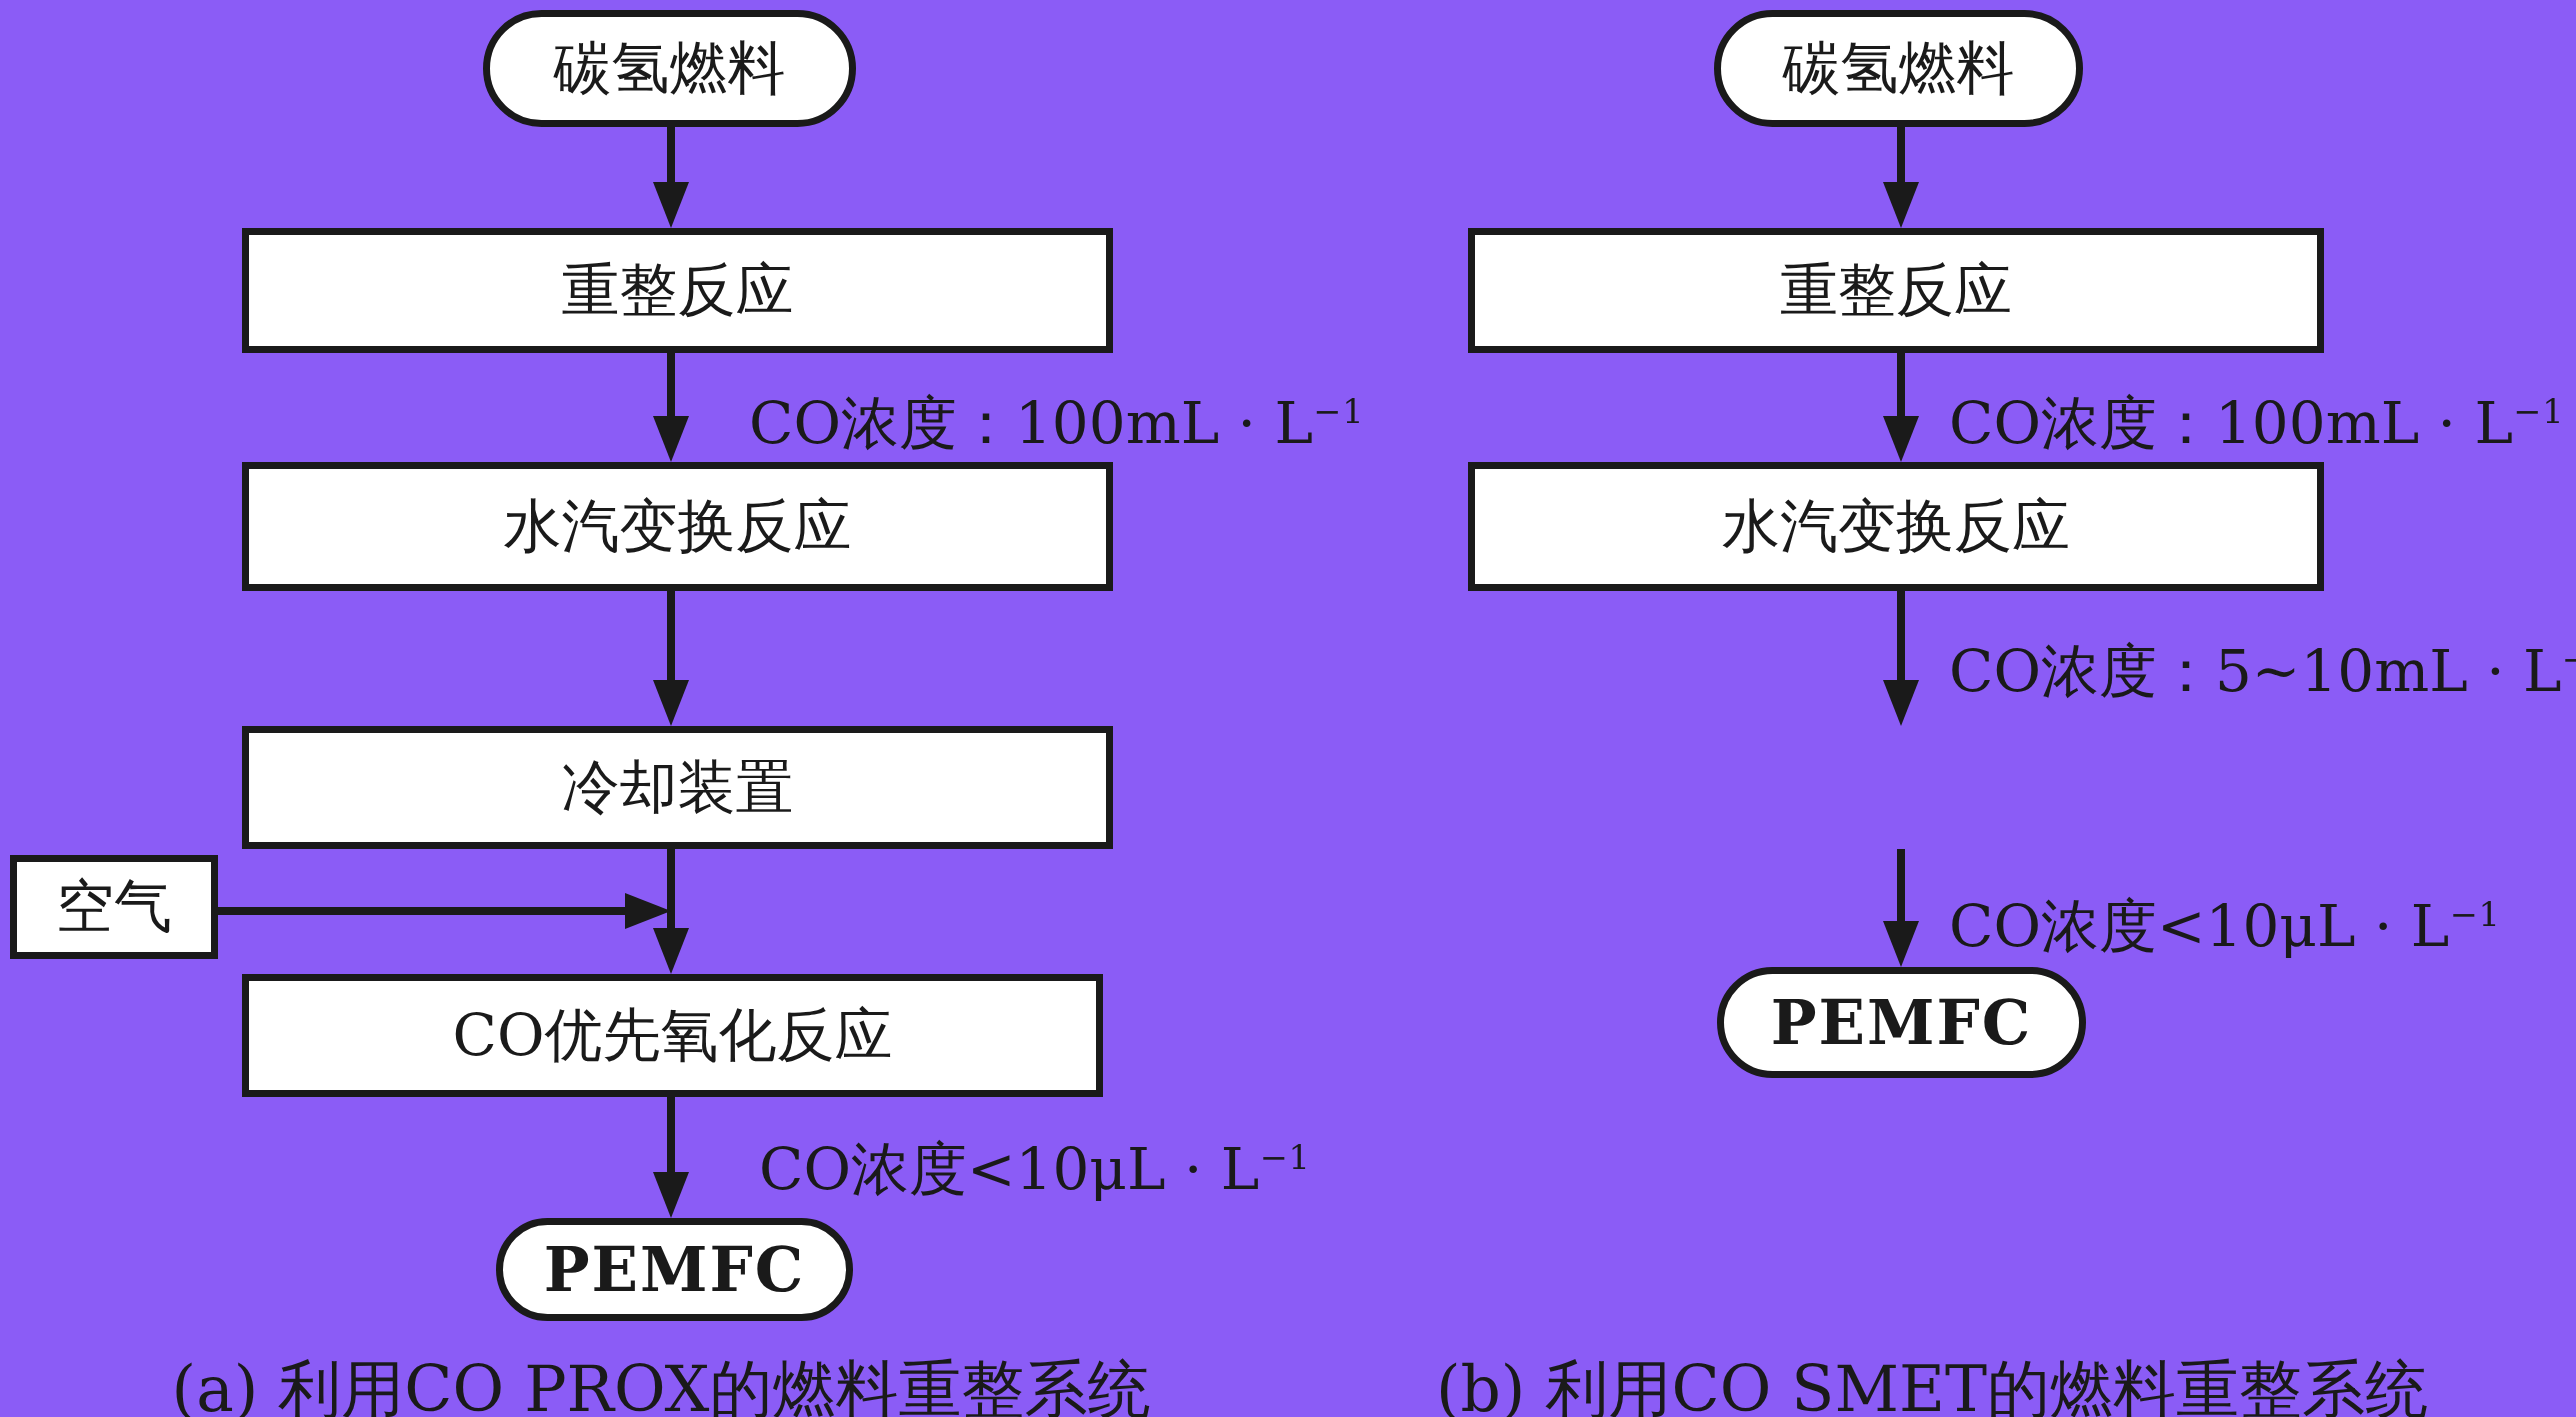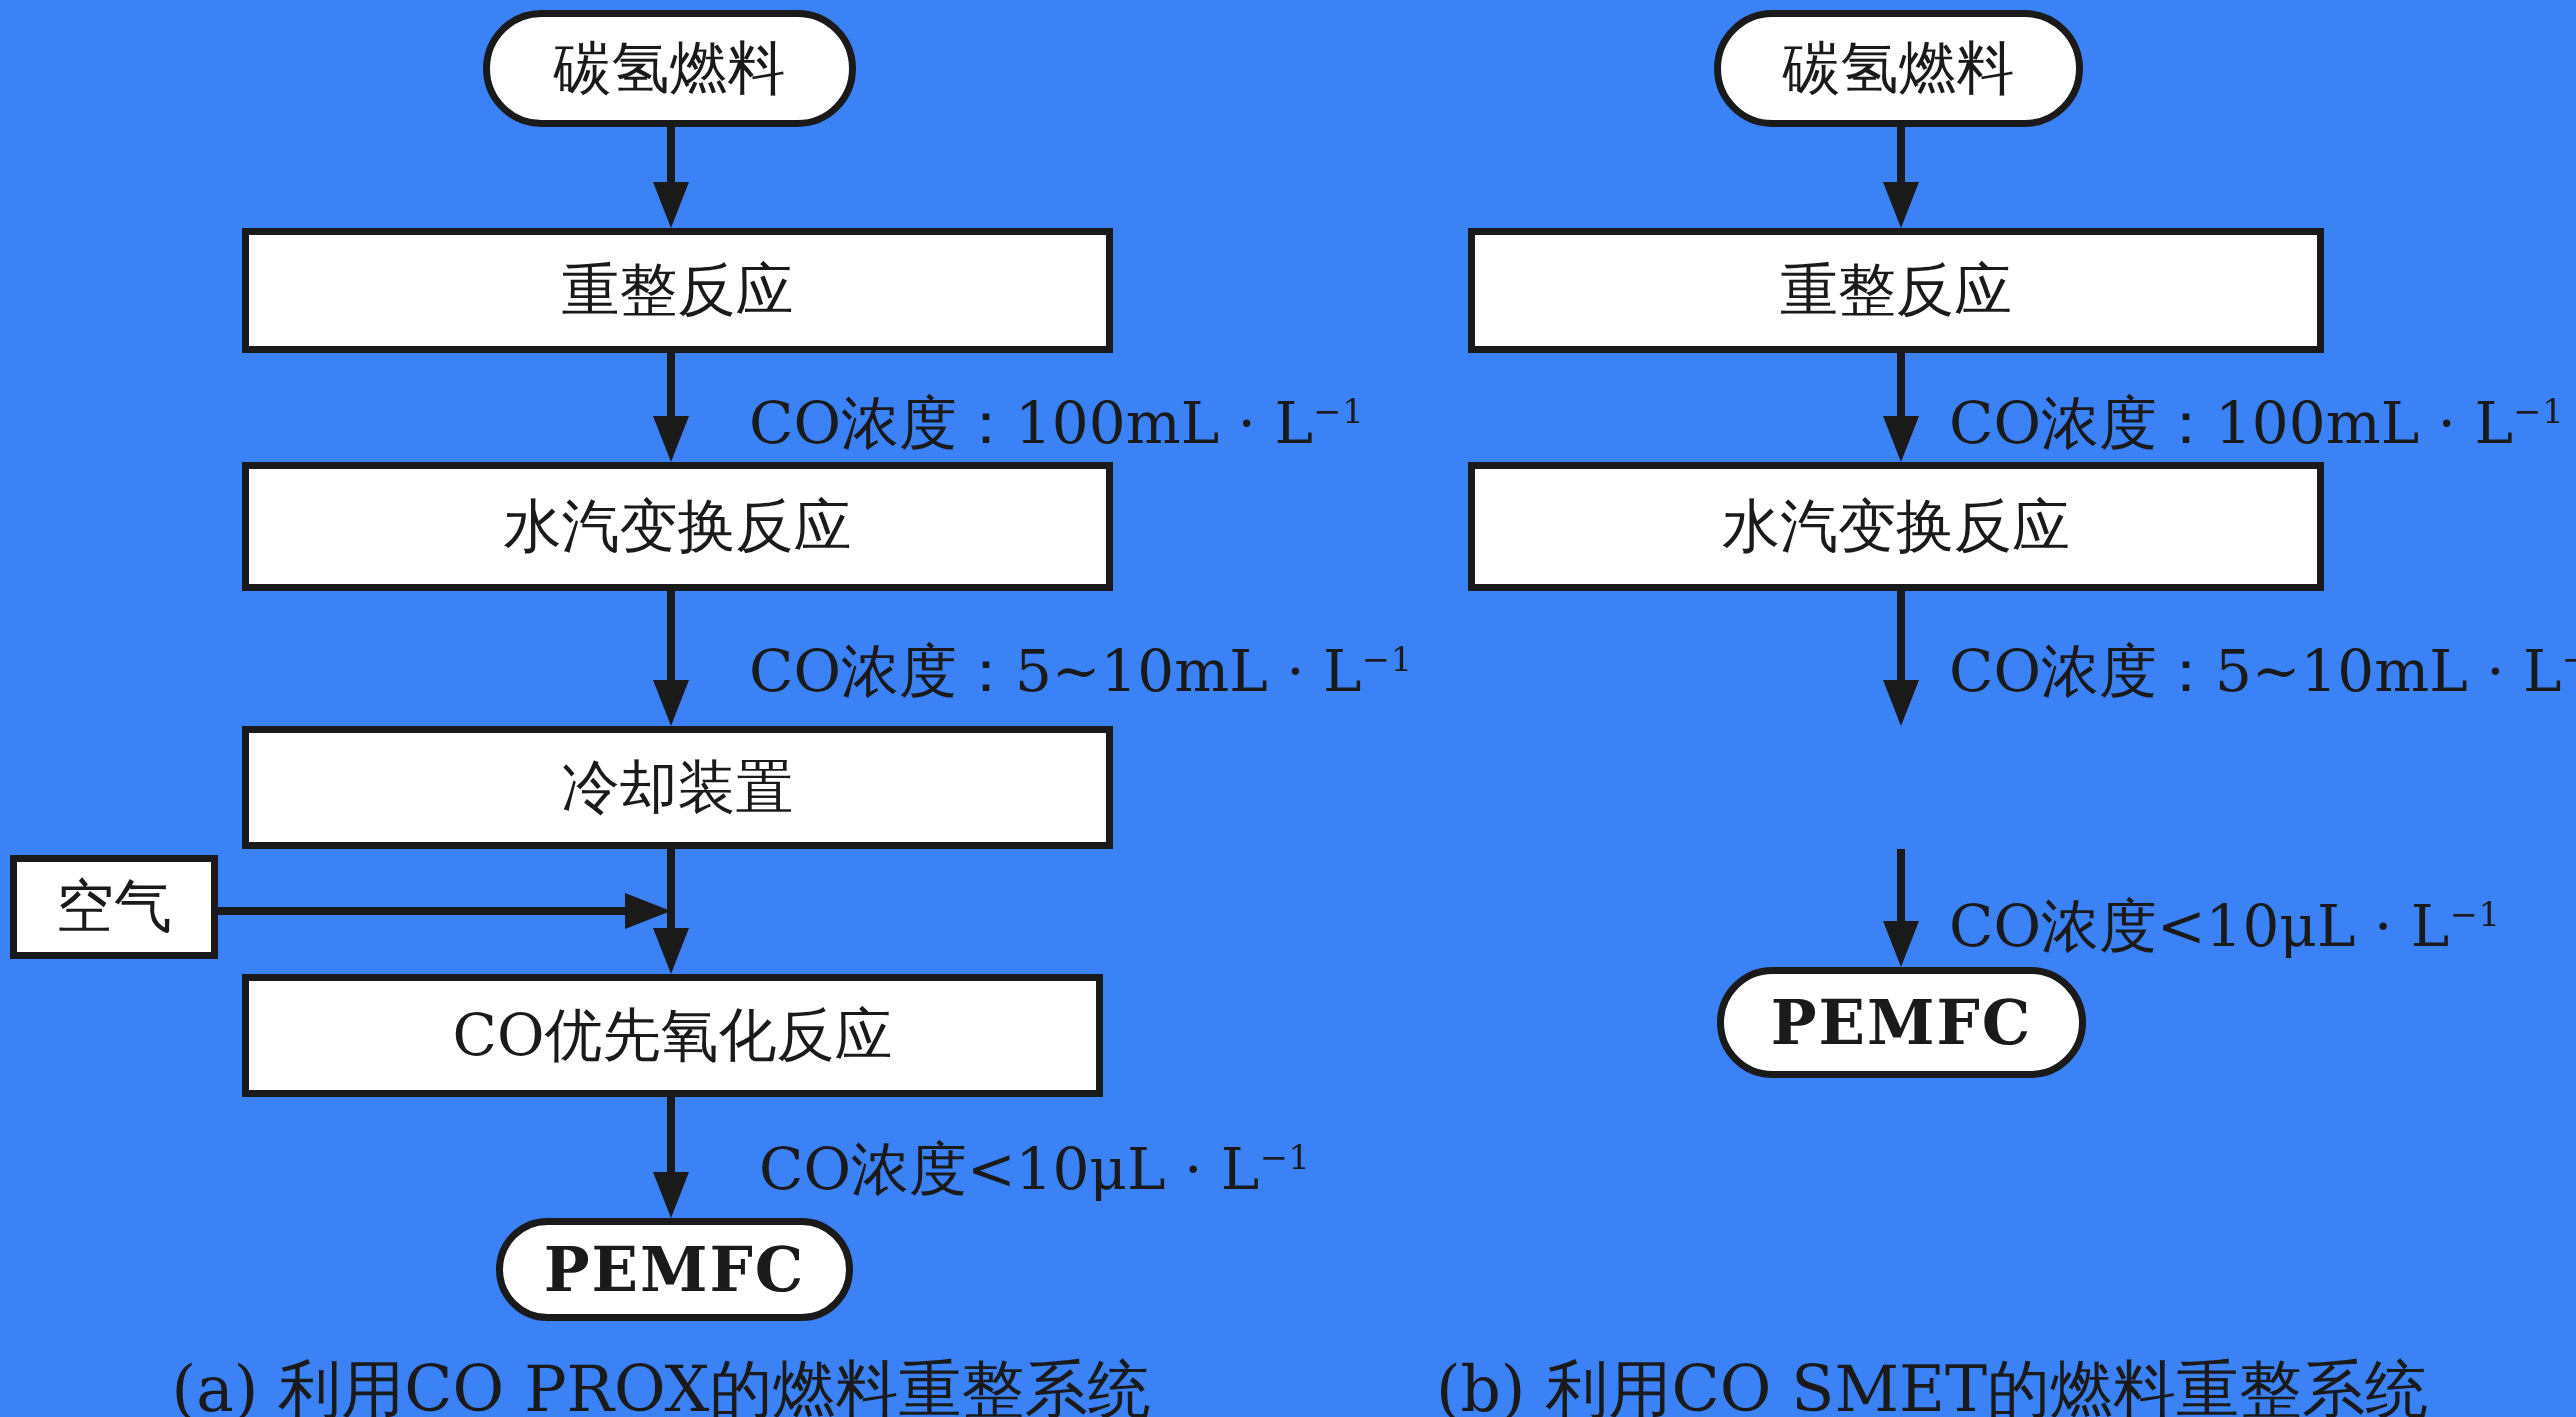--- a/index.html
+++ b/index.html
@@ -1,19 +1,19 @@
 <!DOCTYPE html>
 <html><head>
 <meta charset="utf-8">
 <style>
   html,body{margin:0;padding:0;background:#ffffff;}
   .canvas{
     position:relative;
     width:2576px;height:1418px;
-    background:#3b82f6;
+    background:#8b5cf6;
     font-family:"DejaVu Serif","Liberation Serif",serif;
     color:#1a1a1a;
     overflow:hidden;
   }
   .node{
     position:absolute;
     box-sizing:border-box;
     border:7px solid #1a1a1a;
     background:#ffffff;
     display:flex;align-items:center;justify-content:center;
@@ -65,23 +65,20 @@
   <div class="vline" style="left:667px;top:353px;height:65px;"></div>
   <div class="ah-down" style="left:653px;top:416px;"></div>
   <div class="edge-label" style="left:749px;top:372px;">
     <span>CO浓度：100mL · L</span><sup>−1</sup>
   </div>
 
   <div class="node" style="left:242px;top:462px;width:871px;height:129px;">水汽变换反应</div>
 
   <div class="vline" style="left:667px;top:591px;height:91px;"></div>
   <div class="ah-down" style="left:653px;top:680px;"></div>
-  <div class="edge-label" style="left:749px;top:620px;">
-    <span>CO浓度：5~10mL · L</span><sup>−1</sup>
-  </div>
 
   <div class="node" style="left:242px;top:726px;width:871px;height:123px;">冷却装置</div>
 
   <div class="vline" style="left:667px;top:849px;height:83px;"></div>
   <div class="ah-down" style="left:653px;top:928px;"></div>
 
   <div class="node" style="left:10px;top:855px;width:208px;height:104px;">空气</div>
   <div class="hline" style="left:218px;top:907px;width:407px;"></div>
   <div class="ah-right" style="left:625px;top:893px;"></div>
 

